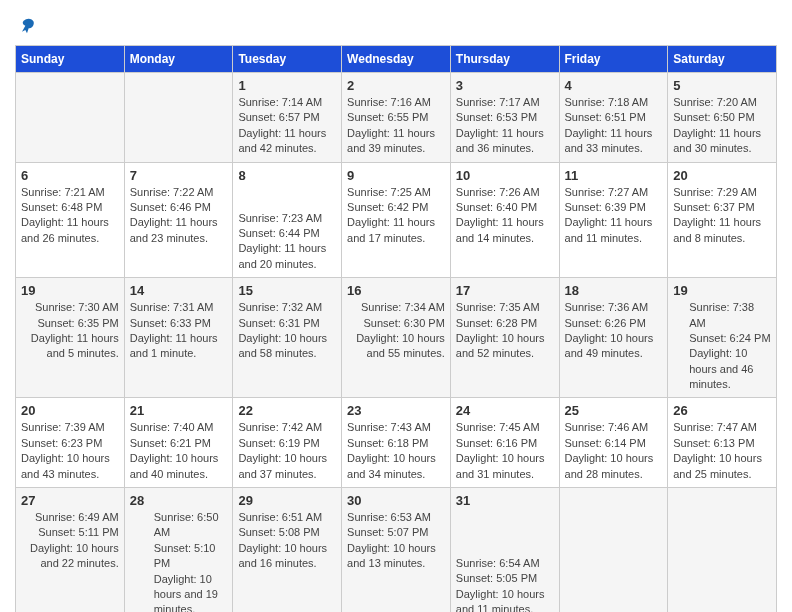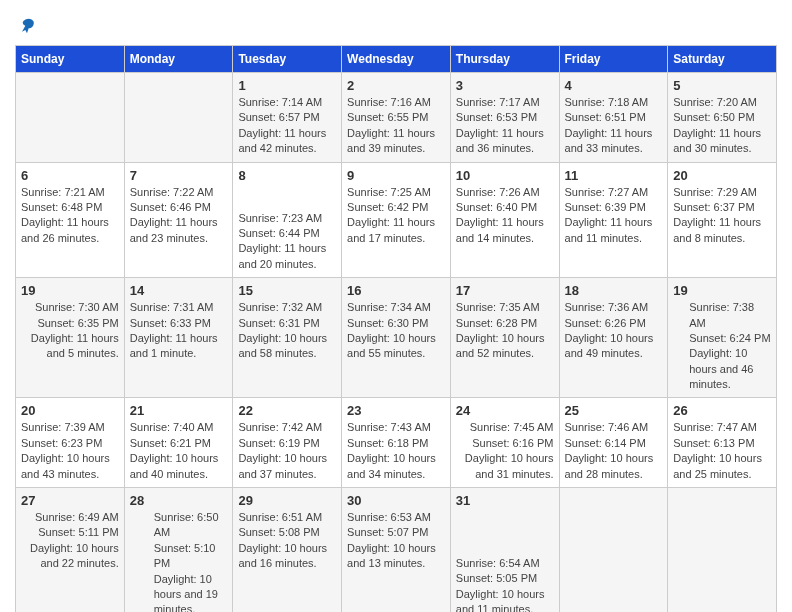--- a/index.html
+++ b/index.html
@@ -215,21 +215,21 @@
 Daylight: 11 hours and 1 minute.</div>
         </td>
         <td>
           <span class="day-number">15</span>
           <div class="day-info" style="white-space: pre-line;">Sunrise: 7:32 AM
 Sunset: 6:31 PM
 Daylight: 10 hours and 58 minutes.</div>
         </td>
         <td>
           <span class="day-number">16</span>
-          <div class="day-info" style="white-space: pre-line;">Sunrise: 7:34 AM
+          <div class="day-info" style="white-space: pre-line; text-align: right;">Sunrise: 7:34 AM
 Sunset: 6:30 PM
 Daylight: 10 hours and 55 minutes.</div>
         </td>
         <td>
           <span class="day-number">17</span>
           <div class="day-info" style="white-space: pre-line;">Sunrise: 7:35 AM
 Sunset: 6:28 PM
 Daylight: 10 hours and 52 minutes.</div>
         </td>
         <td>
@@ -265,21 +265,21 @@
 Daylight: 10 hours and 37 minutes.</div>
         </td>
         <td>
           <span class="day-number">23</span>
           <div class="day-info" style="white-space: pre-line;">Sunrise: 7:43 AM
 Sunset: 6:18 PM
 Daylight: 10 hours and 34 minutes.</div>
         </td>
         <td>
           <span class="day-number">24</span>
-          <div class="day-info" style="white-space: pre-line; text-align: right;">Sunrise: 7:45 AM
+          <div class="day-info" style="white-space: pre-line;">Sunrise: 7:45 AM
 Sunset: 6:16 PM
 Daylight: 10 hours and 31 minutes.</div>
         </td>
         <td>
           <span class="day-number">25</span>
           <div class="day-info" style="white-space: pre-line;">Sunrise: 7:46 AM
 Sunset: 6:14 PM
 Daylight: 10 hours and 28 minutes.</div>
         </td>
         <td>

